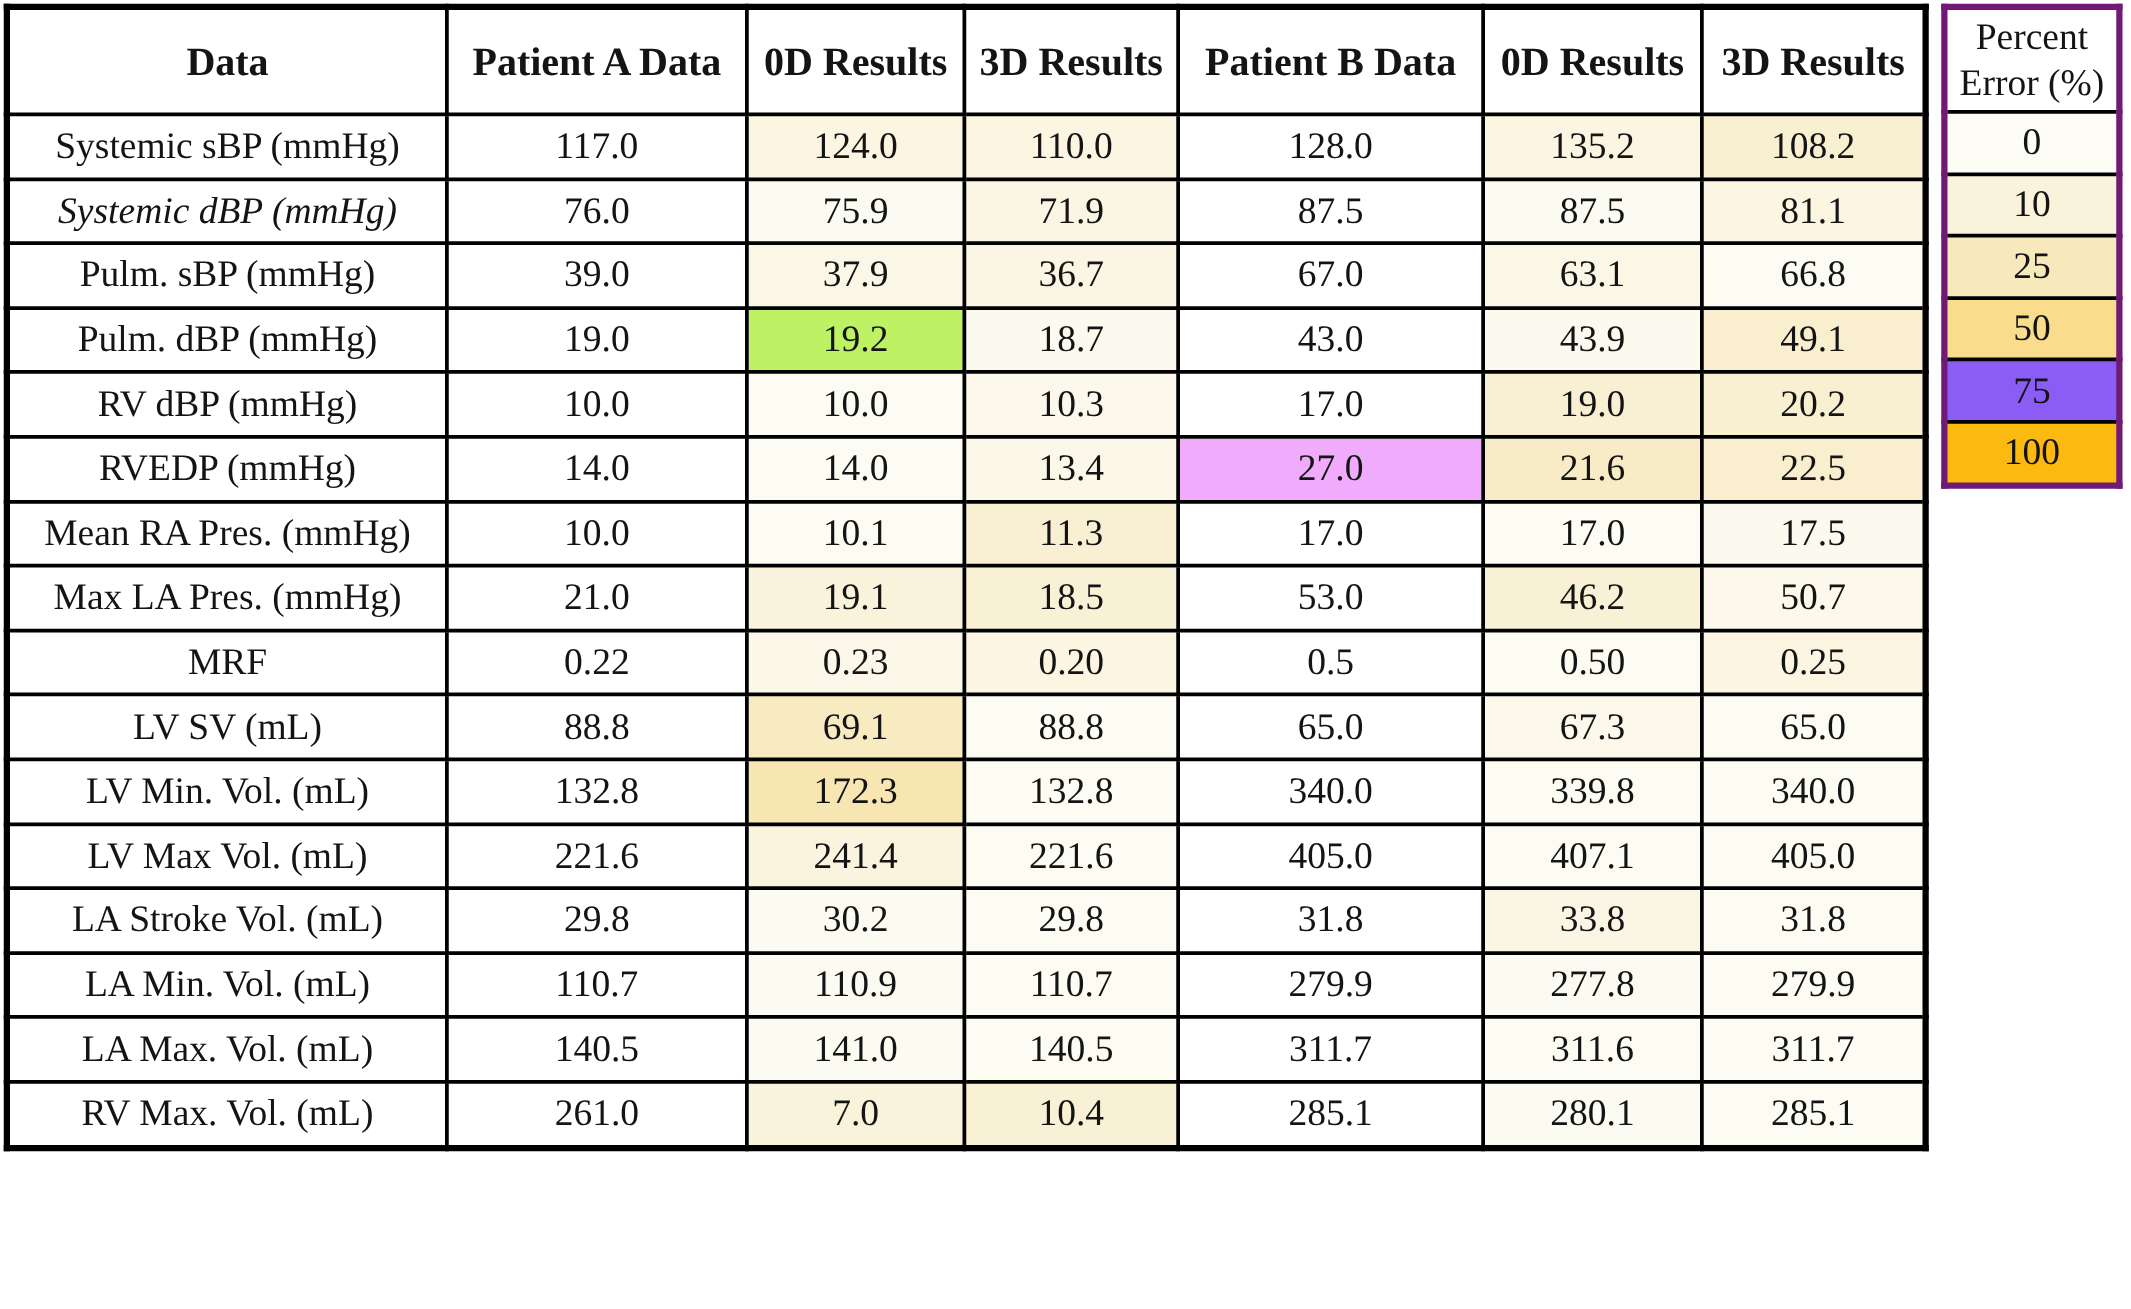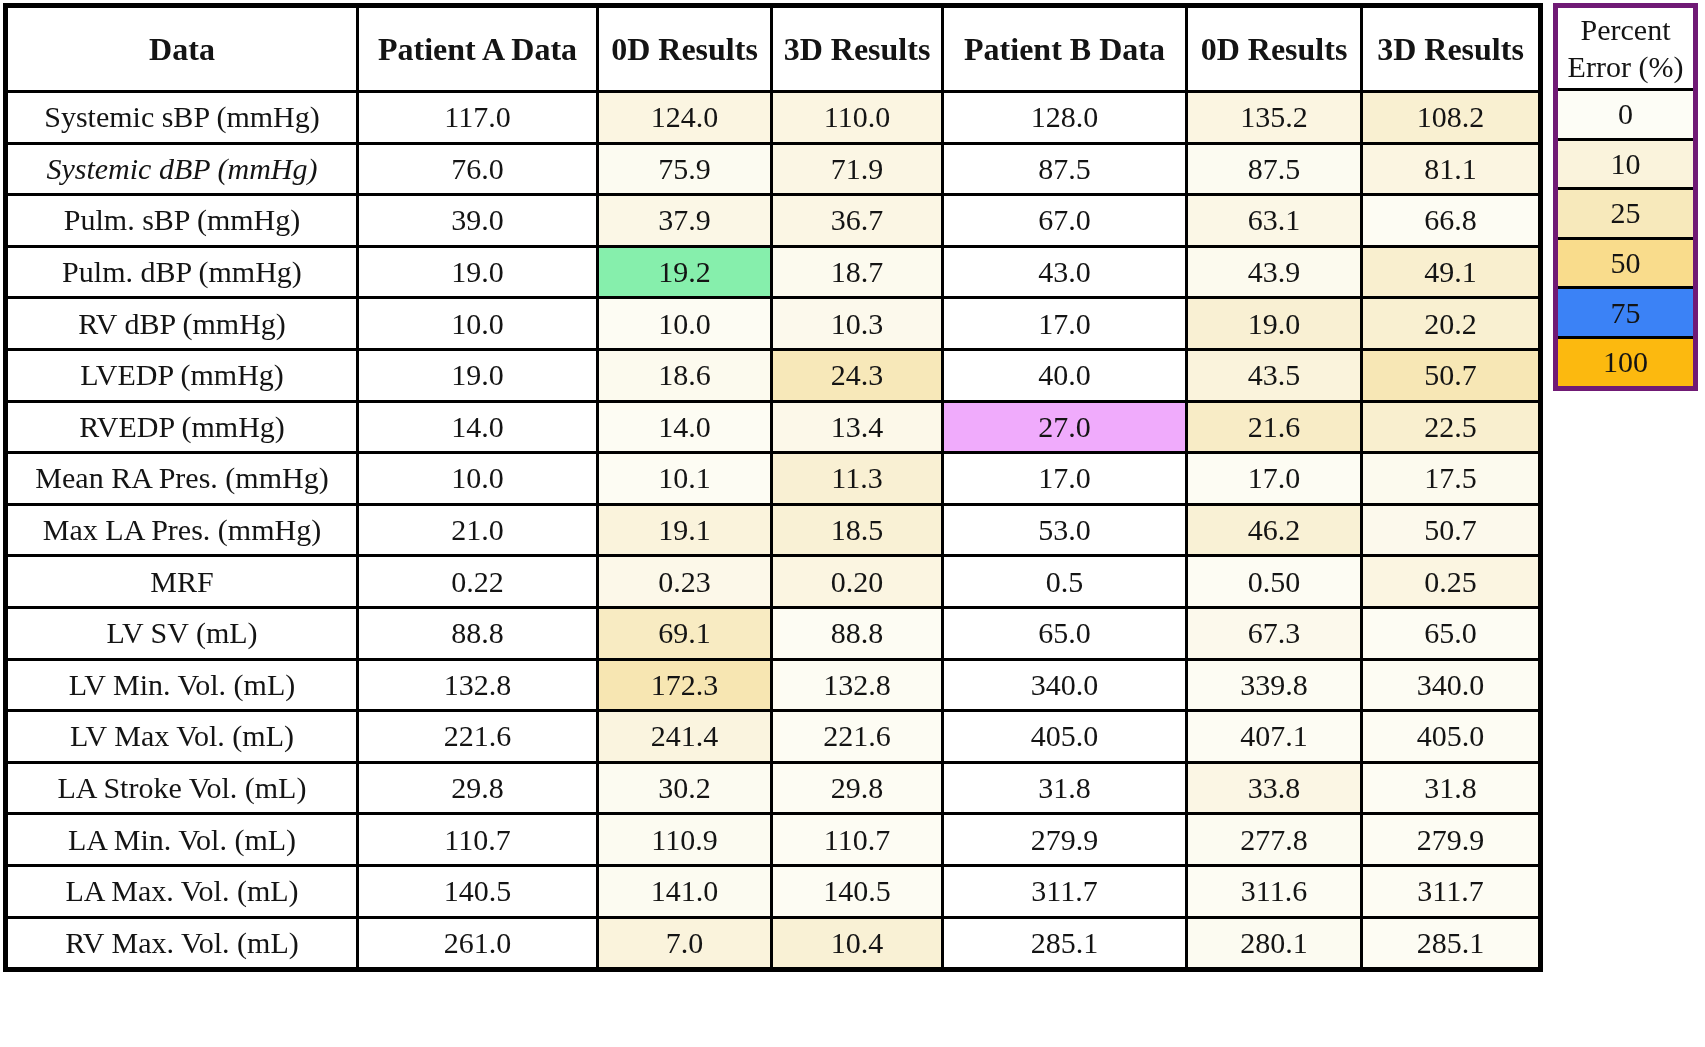--- a/index.html
+++ b/index.html
@@ -67,43 +67,34 @@
           <td style="background: rgb(255, 255, 255);">39.0</td>
           <td style="background: rgb(251, 247, 230);">37.9</td>
           <td style="background: rgb(251, 246, 228);">36.7</td>
           <td style="background: rgb(255, 255, 255);">67.0</td>
           <td style="background: rgb(251, 247, 230);">63.1</td>
           <td style="background: rgb(253, 252, 243);">66.8</td>
         </tr>
         <tr>
           <td style="background: rgb(255, 255, 255);">Pulm. dBP (mmHg)</td>
           <td style="background: rgb(255, 255, 255);">19.0</td>
-          <td style="background: #86efac; margin-top: 20px;">19.2</td>
+          <td style="background: #bef264; margin-top: 20px;">19.2</td>
           <td style="background: rgb(252, 250, 238);">18.7</td>
           <td style="background: rgb(255, 255, 255);">43.0</td>
           <td style="background: rgb(252, 250, 238);">43.9</td>
           <td style="background: rgb(249, 239, 207);">49.1</td>
         </tr>
         <tr>
           <td style="background: rgb(255, 255, 255);">RV dBP (mmHg)</td>
           <td style="background: rgb(255, 255, 255);">10.0</td>
           <td style="background: rgb(253, 252, 243);">10.0</td>
           <td style="background: rgb(252, 249, 236);">10.3</td>
           <td style="background: rgb(255, 255, 255);">17.0</td>
           <td style="background: rgb(249, 240, 211);">19.0</td>
           <td style="background: rgb(249, 240, 209); text-align: center;">20.2</td>
-        </tr>
-        <tr>
-          <td style="background: rgb(255, 255, 255);">LVEDP (mmHg)</td>
-          <td style="background: rgb(255, 255, 255);">19.0</td>
-          <td style="background: rgb(252, 250, 238);">18.6</td>
-          <td style="background: rgb(247, 232, 185);">24.3</td>
-          <td style="background: rgb(255, 255, 255);">40.0</td>
-          <td style="background: rgb(250, 243, 220);">43.5</td>
-          <td style="background: rgb(247, 231, 181);">50.7</td>
         </tr>
         <tr>
           <td style="background: rgb(255, 255, 255);">RVEDP (mmHg)</td>
           <td style="background: rgb(255, 255, 255);">14.0</td>
           <td style="background: rgb(253, 252, 243);">14.0</td>
           <td style="background: rgb(252, 248, 233);">13.4</td>
           <td style="background: #f0abfc;">27.0</td>
           <td style="background: rgb(248, 236, 198);">21.6</td>
           <td style="background: rgb(249, 239, 207);">22.5</td>
         </tr>
@@ -216,21 +207,21 @@
         <tr>
           <td style="background: rgb(250, 243, 220);">10</td>
         </tr>
         <tr>
           <td style="background: rgb(247, 233, 187);">25</td>
         </tr>
         <tr>
           <td style="background: rgb(249, 220, 140);">50</td>
         </tr>
         <tr>
-          <td style="background: #3b82f6; margin-top: 36px;">75</td>
+          <td style="background: #8b5cf6; margin-top: 36px;">75</td>
         </tr>
         <tr>
           <td style="background: rgb(252, 185, 15);">100</td>
         </tr>
       </tbody>
   </table>
 
 </div>
 
 </body></html>

